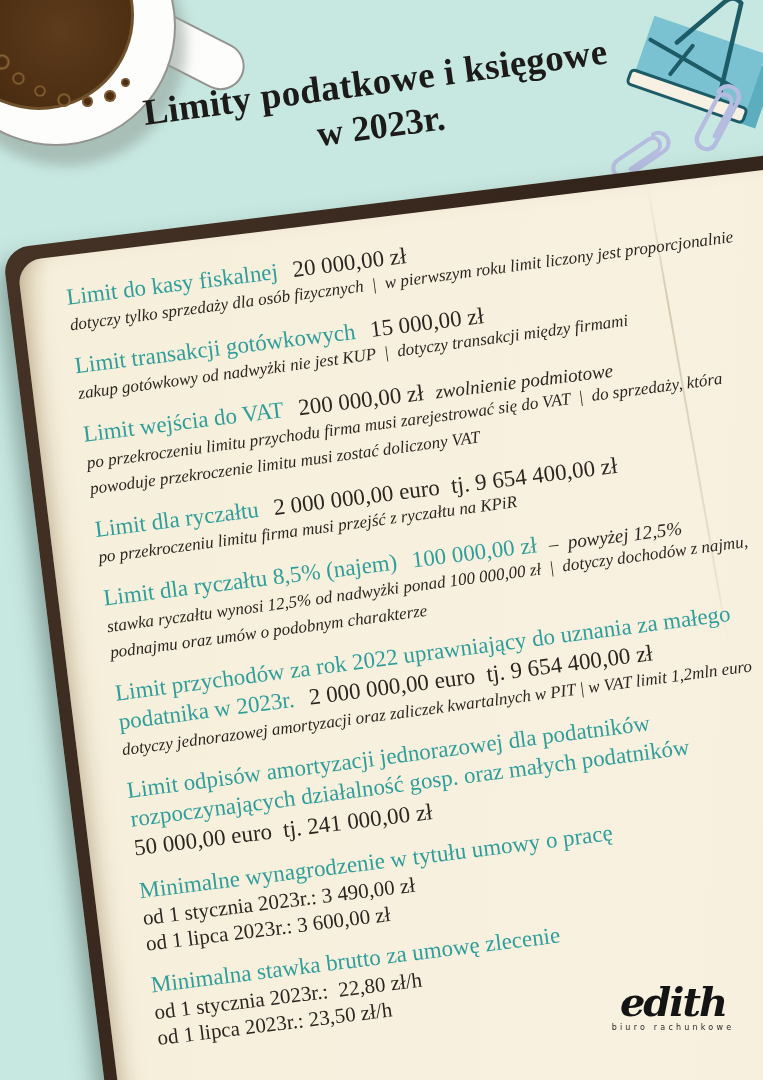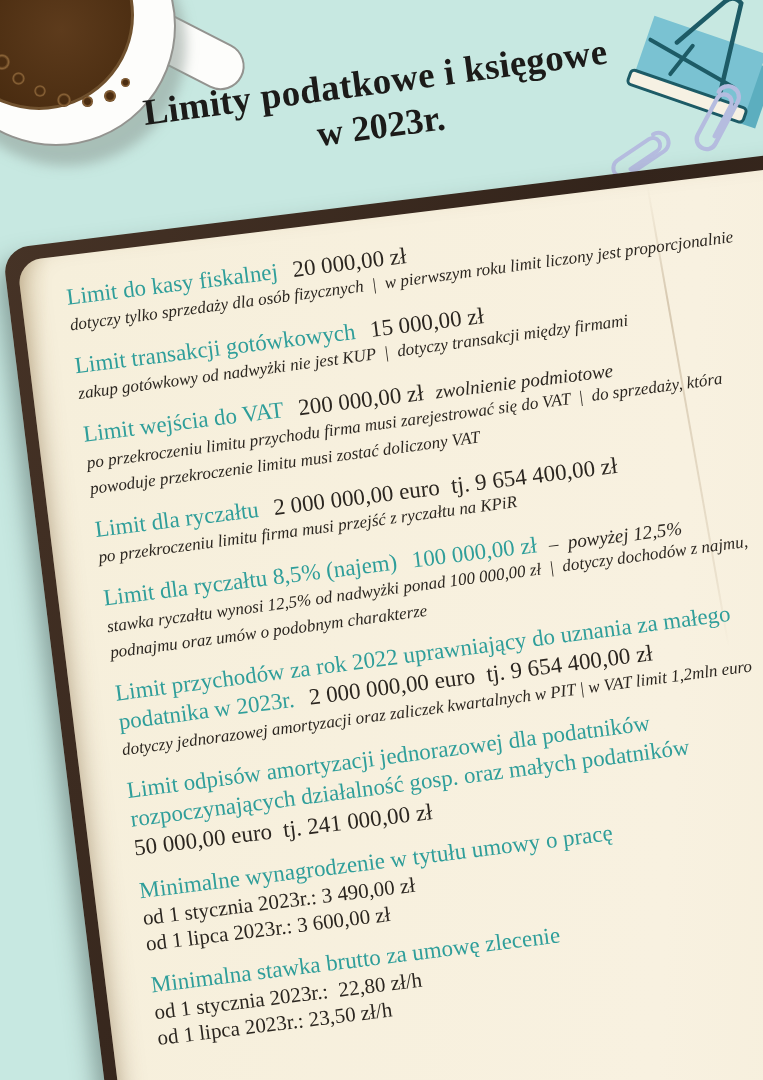--- a/index.html
+++ b/index.html
@@ -166,14 +166,18 @@
         <div class="sec">
           <div class="hline"><span class="h">Minimalna stawka brutto za umowę zlecenie</span></div>
           <div class="plain">od 1 stycznia 2023r.:  22,80 zł/h</div>
           <div class="plain">od 1 lipca 2023r.: 23,50 zł/h</div>
         </div>
 
       </div>
     </div>
   </div>
 
+  <div class="logo">
+    <div class="logo-name">edith</div>
+    <div class="logo-tagline">biuro rachunkowe</div>
+  </div>
 
 </div>
 
 </body></html>

